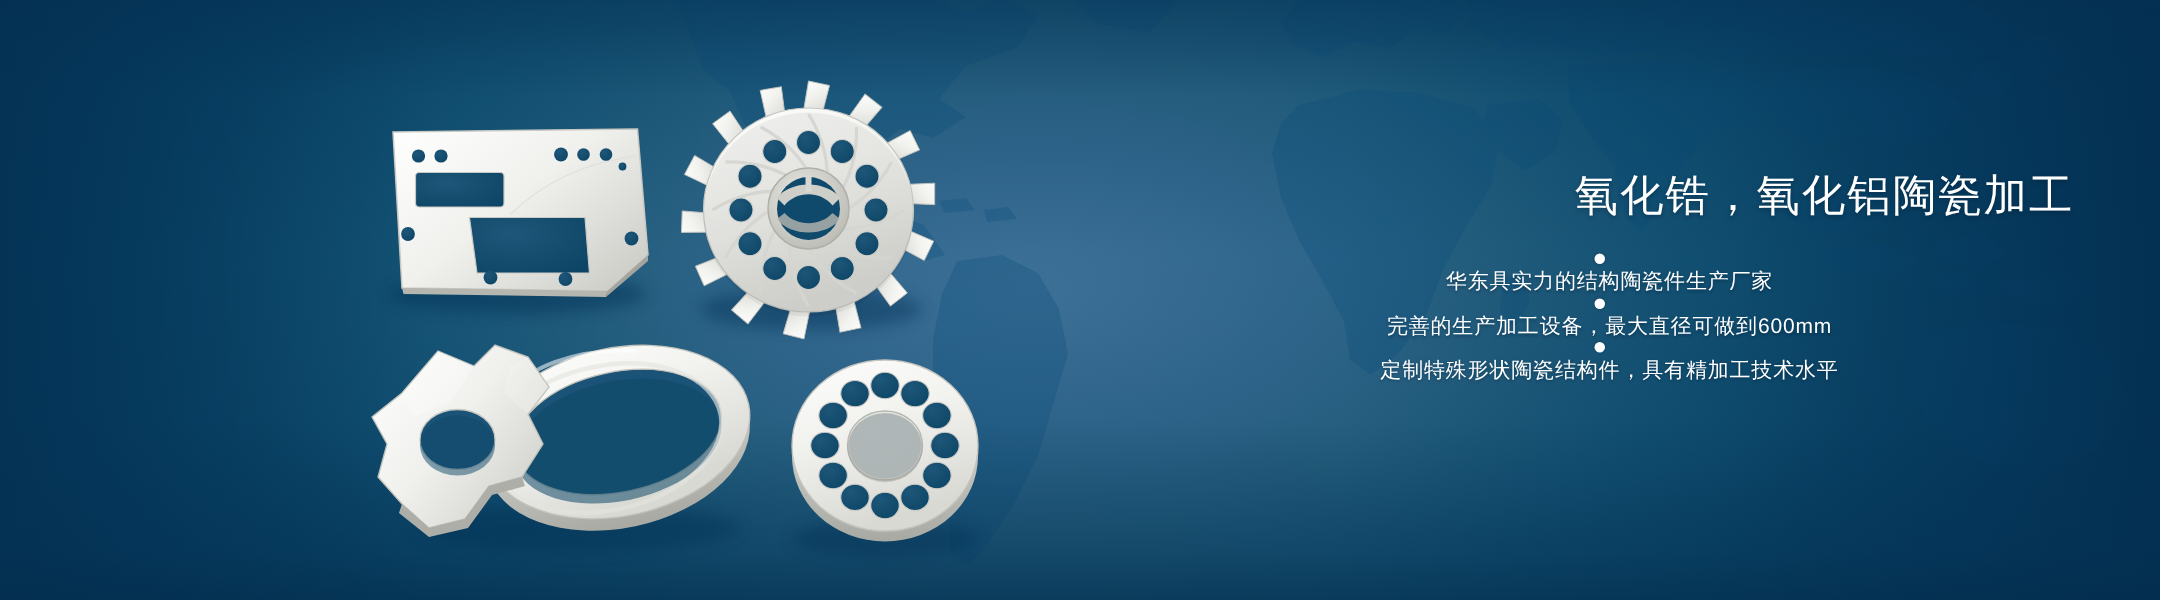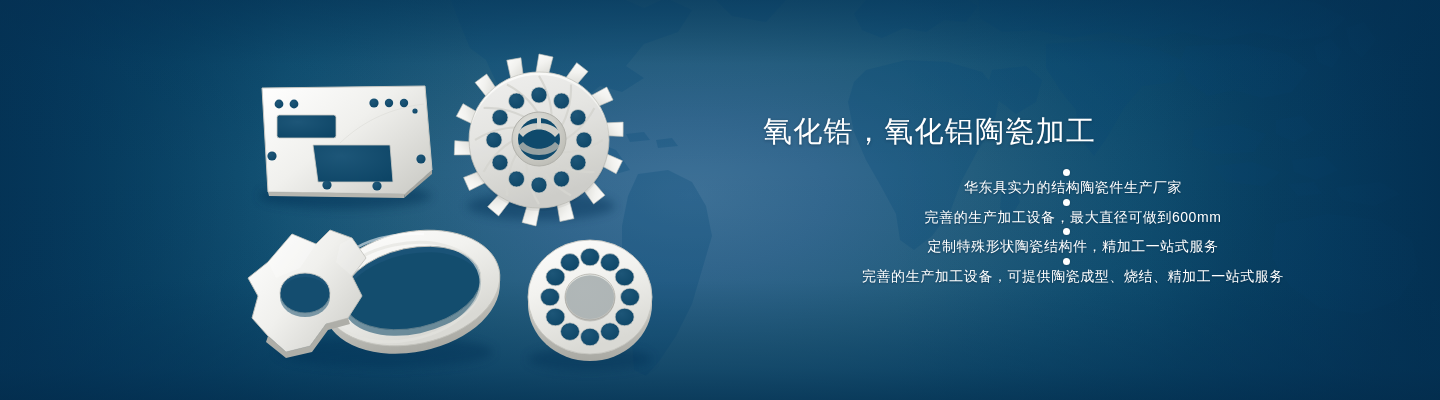--- a/index.html
+++ b/index.html
@@ -91,20 +91,21 @@
   }
   .headline {
     color: #ffffff;
     font-size: 29px;
     line-height: 38px;
     letter-spacing: 1.3px;
     font-weight: 400;
     margin: 0 0 19px 0;
     white-space: nowrap;
     text-shadow: 0 1px 3px rgba(0,24,45,0.40);
+    text-align: right;
   }
   .bullets {
     list-style: none;
     margin: 0;
     padding: 0;
   }
   .bullets li {
     display: flex;
     align-items: center;
     color: #ffffff;
@@ -382,22 +383,18 @@
       <li>
         <span class="dot"></span>
         <span>华东具实力的结构陶瓷件生产厂家</span>
       </li>
       <li>
         <span class="dot"></span>
         <span>完善的生产加工设备，最大直径可做到600mm</span>
       </li>
       <li>
         <span class="dot"></span>
-        <span>定制特殊形状陶瓷结构件，精加工一站式服务</span>
-      </li>
-      <li>
-        <span class="dot"></span>
-        <span>完善的生产加工设备，可提供陶瓷成型、烧结、精加工一站式服务</span>
+        <span>定制特殊形状陶瓷结构件，具有精加工技术水平</span>
       </li>
     </ul>
   </div>
 
 </div>
 
 </body></html>

